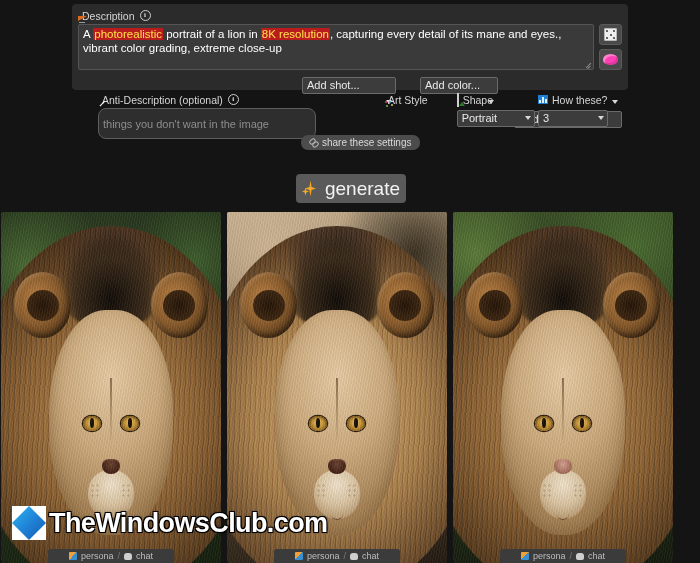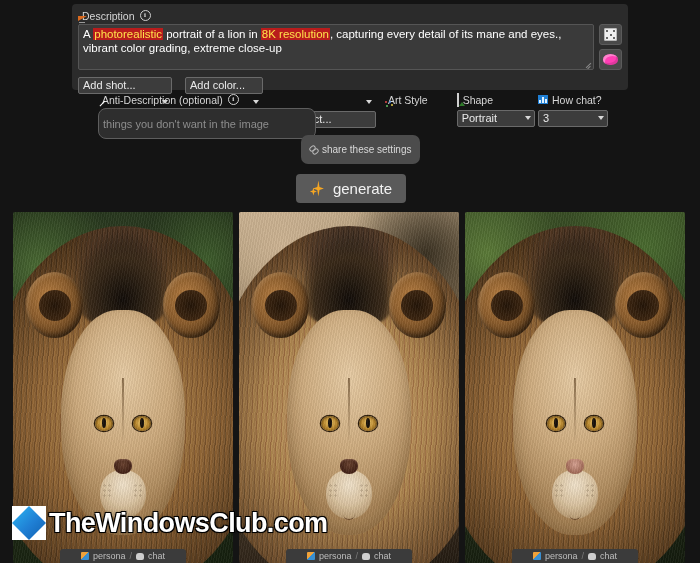--- a/index.html
+++ b/index.html
@@ -133,22 +133,23 @@
   }
   .brain {
     width: 15px; height: 11px;
     background: #ff3fb4;
     border-radius: 50% 50% 45% 45%;
     box-shadow: inset -2px -2px 0 rgba(0,0,0,.12), inset 2px 2px 0 rgba(255,255,255,.35);
   }
 
   .selects-row {
     display: flex;
-    gap: 5px;
+    gap: 16px;
     margin-top: 5px;
+    justify-content: flex-end;
   }
   select, .fake-select {
     -webkit-appearance: none;
     appearance: none;
     background: #3c3c3c;
     border: 1px solid #6a6a6a;
     border-radius: 2px;
     color: #e9e9e9;
     font-size: 11px;
     font-family: "Liberation Sans", sans-serif;
@@ -282,21 +283,21 @@
     width: 6px; height: 1px;
     background: #9a9a9a;
     box-shadow: 0 2px 0 #9a9a9a;
   }
 
   
   .share-btn {
     position: absolute;
     left: 301px;
     top: 135px;
-    height: 29px;
+    height: 15px;
     background: #4c4c4c;
     border-radius: 7px;
     display: flex;
     align-items: center;
     gap: 4px;
     padding: 0 8px;
     font-size: 10px;
     color: #d9d9d9;
     box-sizing: border-box;
   }
@@ -320,21 +321,21 @@
     left: 296px;
     top: 174px;
     width: 110px;
     height: 29px;
     background: #5a5a5a;
     border-radius: 4px;
     display: flex;
     align-items: center;
     justify-content: center;
     gap: 7px;
-    font-size: 15px;
+    font-size: 19px;
     color: #f2f2f2;
     box-sizing: border-box;
   }
   .spark {
     position: relative;
     width: 16px; height: 16px;
   }
   .spark b, .spark i {
     position: absolute;
     background: #f5a623;
@@ -347,21 +348,21 @@
   }
   .spark i {
     left: 0px; top: 7px;
     width: 7px; height: 8px;
     clip-path: polygon(50% 0%, 62% 38%, 100% 50%, 62% 62%, 50% 100%, 38% 62%, 0% 50%, 38% 38%);
   }
 
   
   .results {
     position: absolute;
-    left: 13px;
+    left: 1px;
     top: 212px;
     width: 674px;
     height: 351px;
     display: flex;
     gap: 6px;
   }
   .result-card {
     width: 220px;
     height: 351px;
     position: relative;
@@ -709,21 +710,21 @@
 
     <div class="opt-group howmany-group">
       <div class="field-label">
         <span class="ic">
           <span class="bars-ic">
               <span></span>
               <span></span>
               <span></span>
             </span>
         </span>
-        <span>How chat?</span>
+        <span>How these?</span>
       </div>
       <span class="sel-wrap">
         <select class="fake-select sel-many">
           <option>3</option>
         </select>
         <span class="caret"></span>
       </span>
     </div>
   </div>
 

